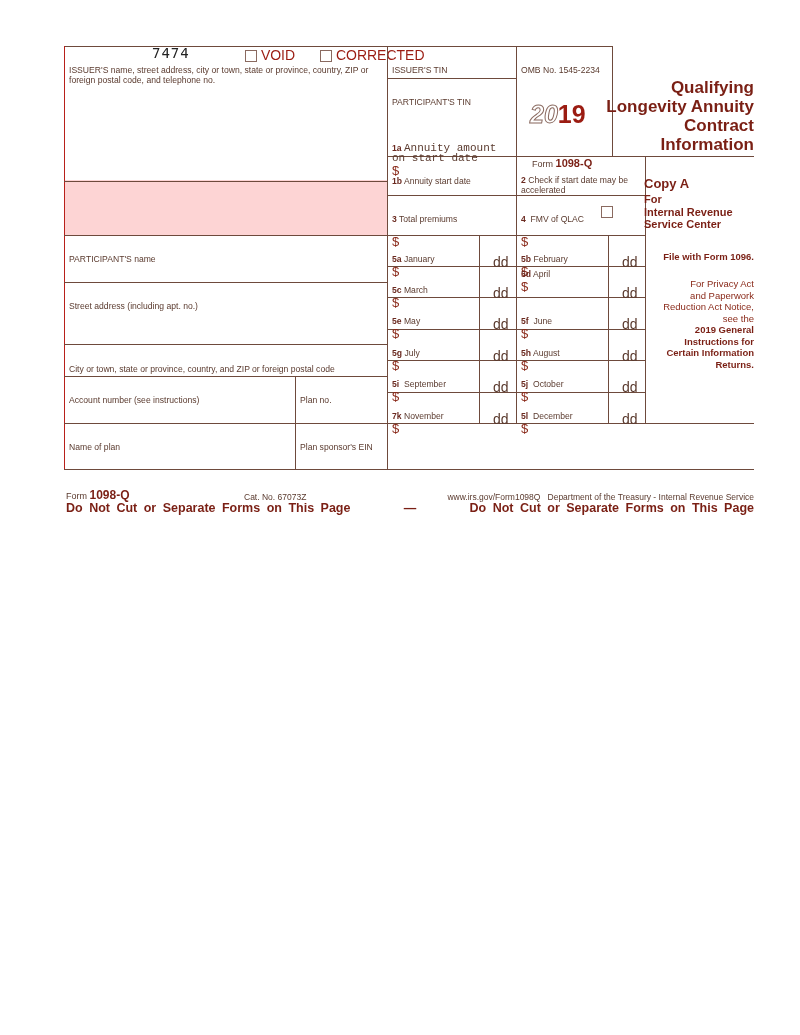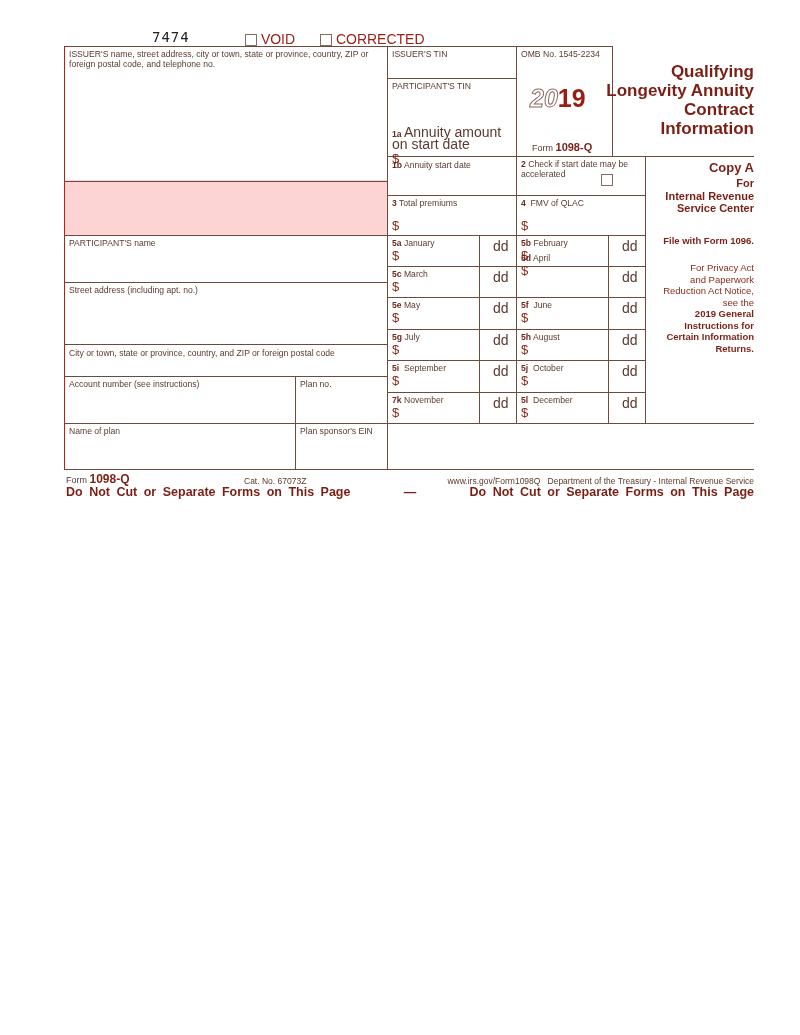--- a/index.html
+++ b/index.html
@@ -1,18 +1,18 @@
 <!DOCTYPE html>
 <html><head>
 <meta charset="utf-8">
 <style>
   * { box-sizing: border-box; margin: 0; padding: 0; }
   html, body { width: 800px; height: 1035px; background: #ffffff; overflow: hidden; }
   body { position: relative; font-family: "Liberation Sans", sans-serif; color: #5a3a2e; }
-  .abs { position: absolute; }
+  .abs { position: absolute; margin-top: 16px; }
   .lbl { font-size: 8.6px; color: #5a3a2e; line-height: 10px; }
   .lbl b { color: #6b2a20; }
   .dollar { font-size: 13px; color: #8a2a1a; }
   .dd { font-size: 14px; color: #5a3a2e; }
   .hl { position: absolute; }
   .vline { position: absolute; width: 1px; background: #6e4a3c; }
   .hline { position: absolute; height: 1px; background: #6e4a3c; }
   .dred { color: #7a1f14; }
   .chk { display: inline-block; width: 12px; height: 12px; border: 1px solid #8a6a60; vertical-align: -2px; }
 </style>
@@ -85,21 +85,21 @@
 <div class="vline" style="left:479px;top:235px;height:188px;"></div>
 <div class="vline" style="left:608px;top:235px;height:188px;"></div>
 
 <div class="abs lbl" style="left:392px;top:49px;width:122px;height:28px;">
   <span>ISSUER'S TIN</span>
 </div>
 <div class="abs lbl" style="left:392px;top:81px;width:122px;height:40px;">
   <span>PARTICIPANT'S TIN</span>
 </div>
 <div class="abs" style="left:392px;top:127px;width:124px;height:28px;">
-  <div class="lbl"><b>1a</b> <span style="font-size:14px;">Annuity amount on start date</span></div>
+  <div class="lbl"><b>1a</b> <span style="font-size:11px;font-family:Liberation Mono, monospace;">Annuity amount on start date</span></div>
   <div class="dollar">$</div>
 </div>
 <div class="abs" style="left:392px;top:160px;width:122px;height:34px;">
   <div class="lbl"><b>1b</b> <span>Annuity start date</span></div>
 </div>
 <div class="abs" style="left:521px;top:159px;width:122px;height:34px;">
   <div class="lbl" style="width:120px;"><b>2</b> <span>Check if start date may be accelerated</span></div>
   <span class="chk abs" style="left:80px;top:15px;"></span>
 </div>
 <div class="abs" style="left:392px;top:198px;width:122px;height:36px;">
@@ -186,21 +186,21 @@
   <b style="font-size:11px;color:#7a1f14;">1098-Q</b>
 </div>
 
 <div class="abs dred" style="right:46px;top:62px;text-align:right;font-size:17px;font-weight:bold;line-height:19px;">
   <div>Qualifying</div>
   <div>Longevity Annuity</div>
   <div>Contract</div>
   <div>Information</div>
 </div>
 
-<div class="abs" style="right:46px;top:160px;width:110px;text-align:right;color:#7a1f14;font-weight:bold;">
+<div class="abs" style="right:46px;top:160px;width:110px;text-align:left;color:#7a1f14;font-weight:bold;">
   <div style="font-size:13px;line-height:16px;">Copy A</div>
   <div style="font-size:11px;line-height:14px;">For</div>
   <div style="font-size:11px;line-height:12px;">Internal Revenue</div>
   <div style="font-size:11px;line-height:12px;">Service Center</div>
 </div>
 <div class="abs" style="right:46px;top:235px;font-size:9.5px;font-weight:bold;color:#7a1f14;">File with Form 1096.</div>
 <div class="abs" style="right:46px;top:262px;width:110px;text-align:right;font-size:9.5px;line-height:11.5px;color:#8a2a1a;">
   <div>For Privacy Act</div>
   <div>and Paperwork</div>
   <div>Reduction Act Notice,</div>

